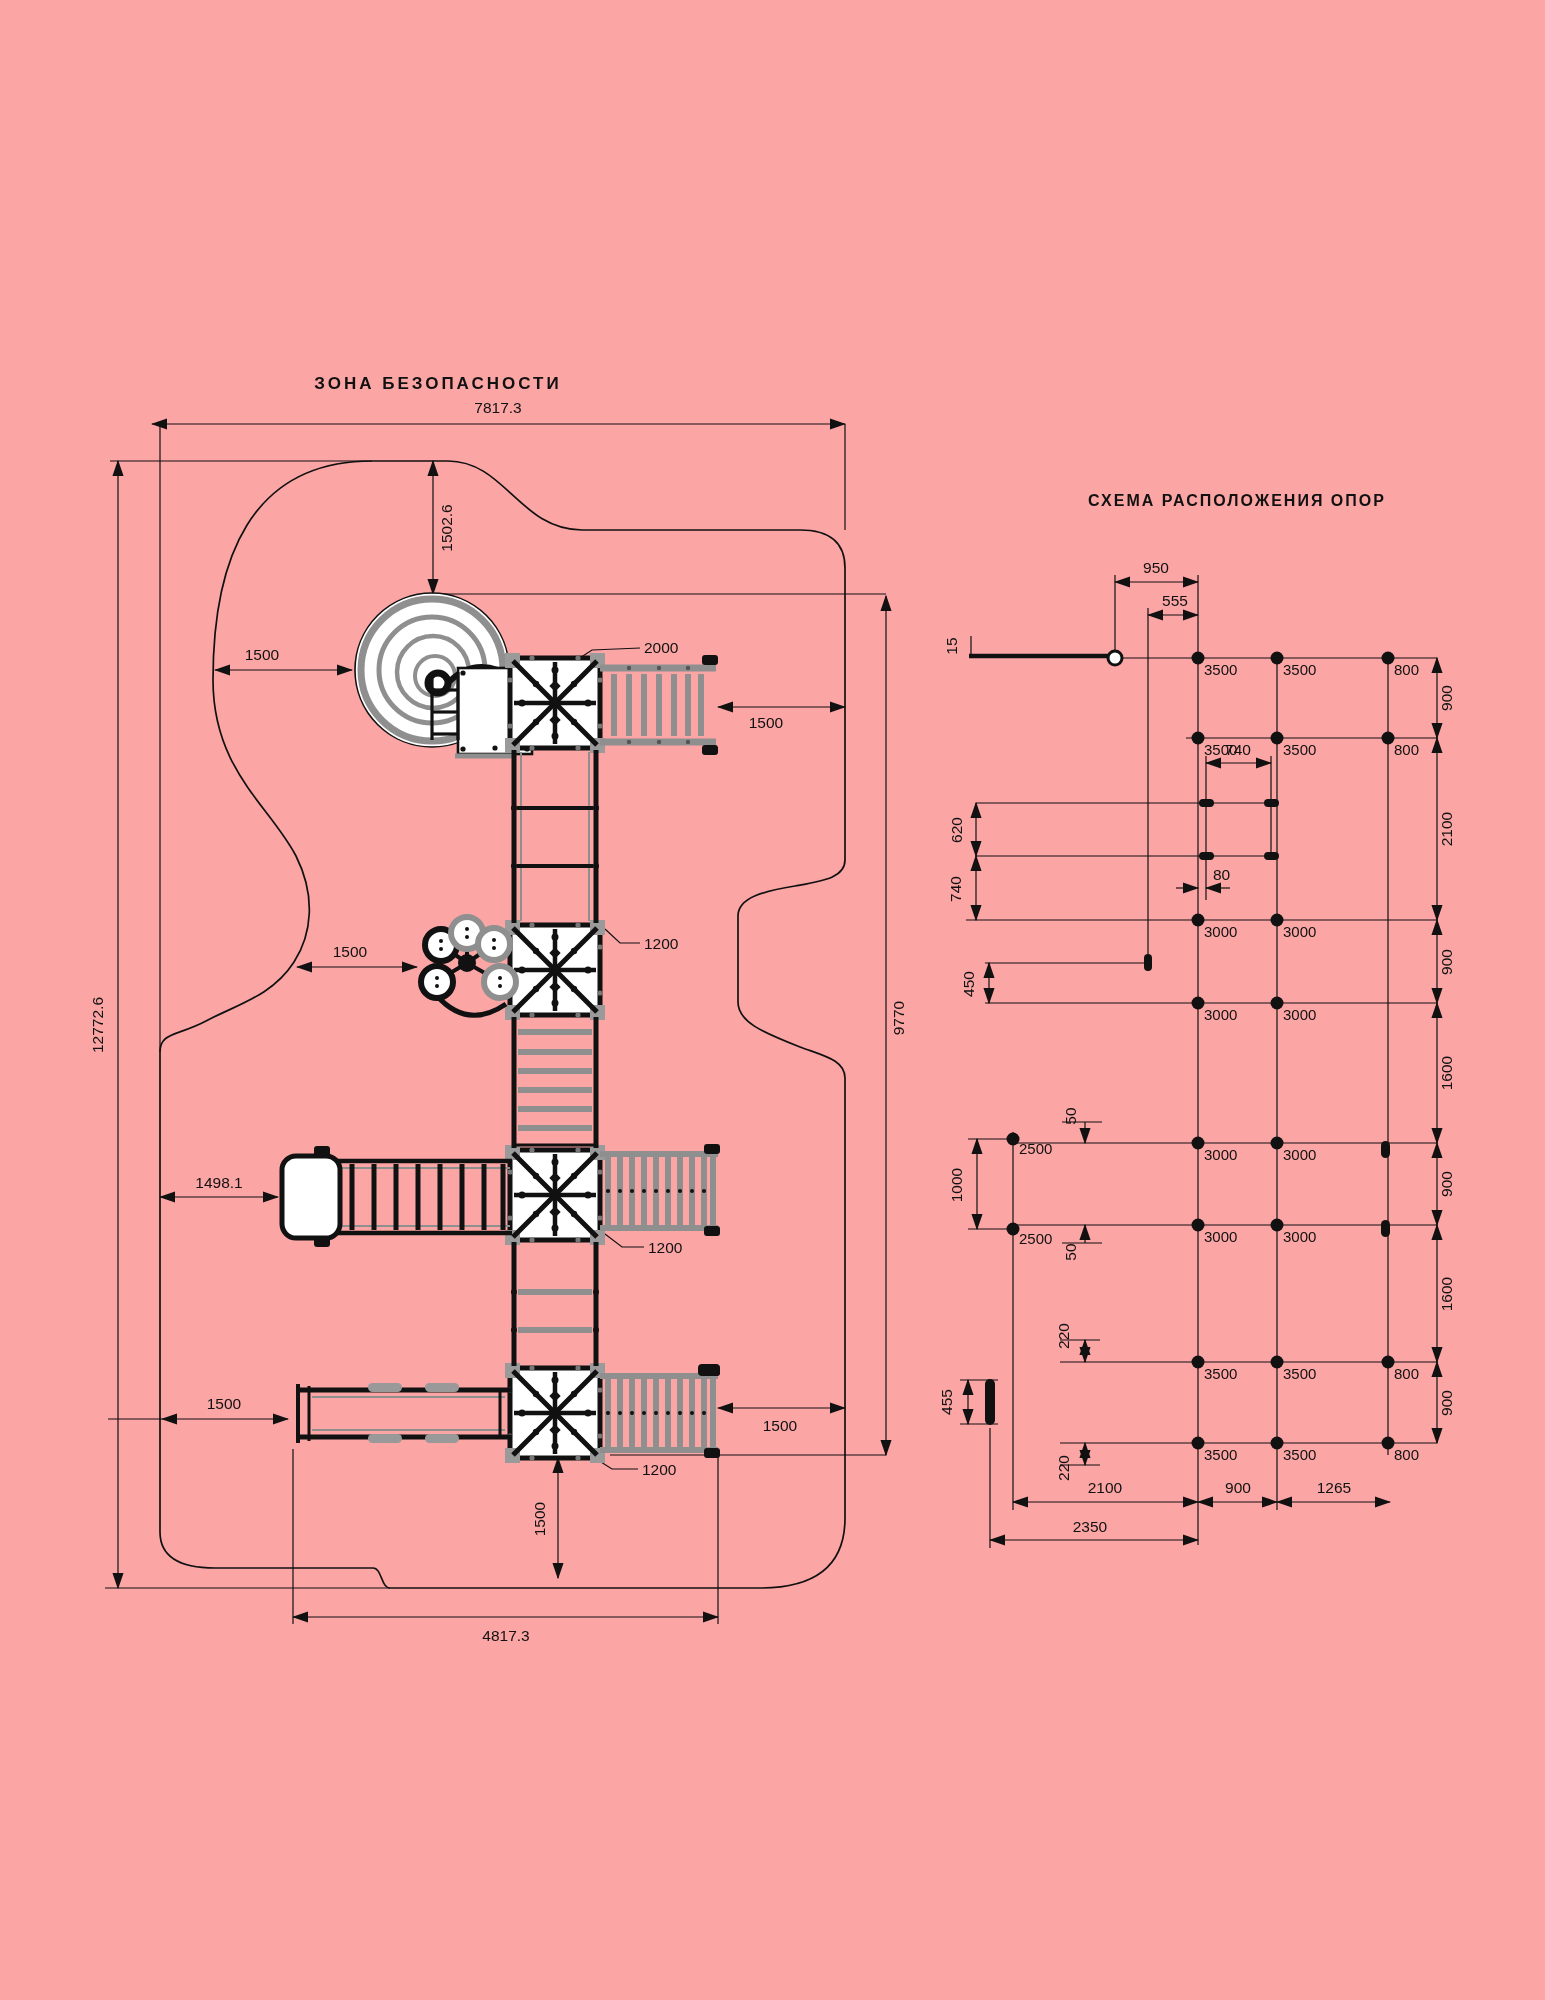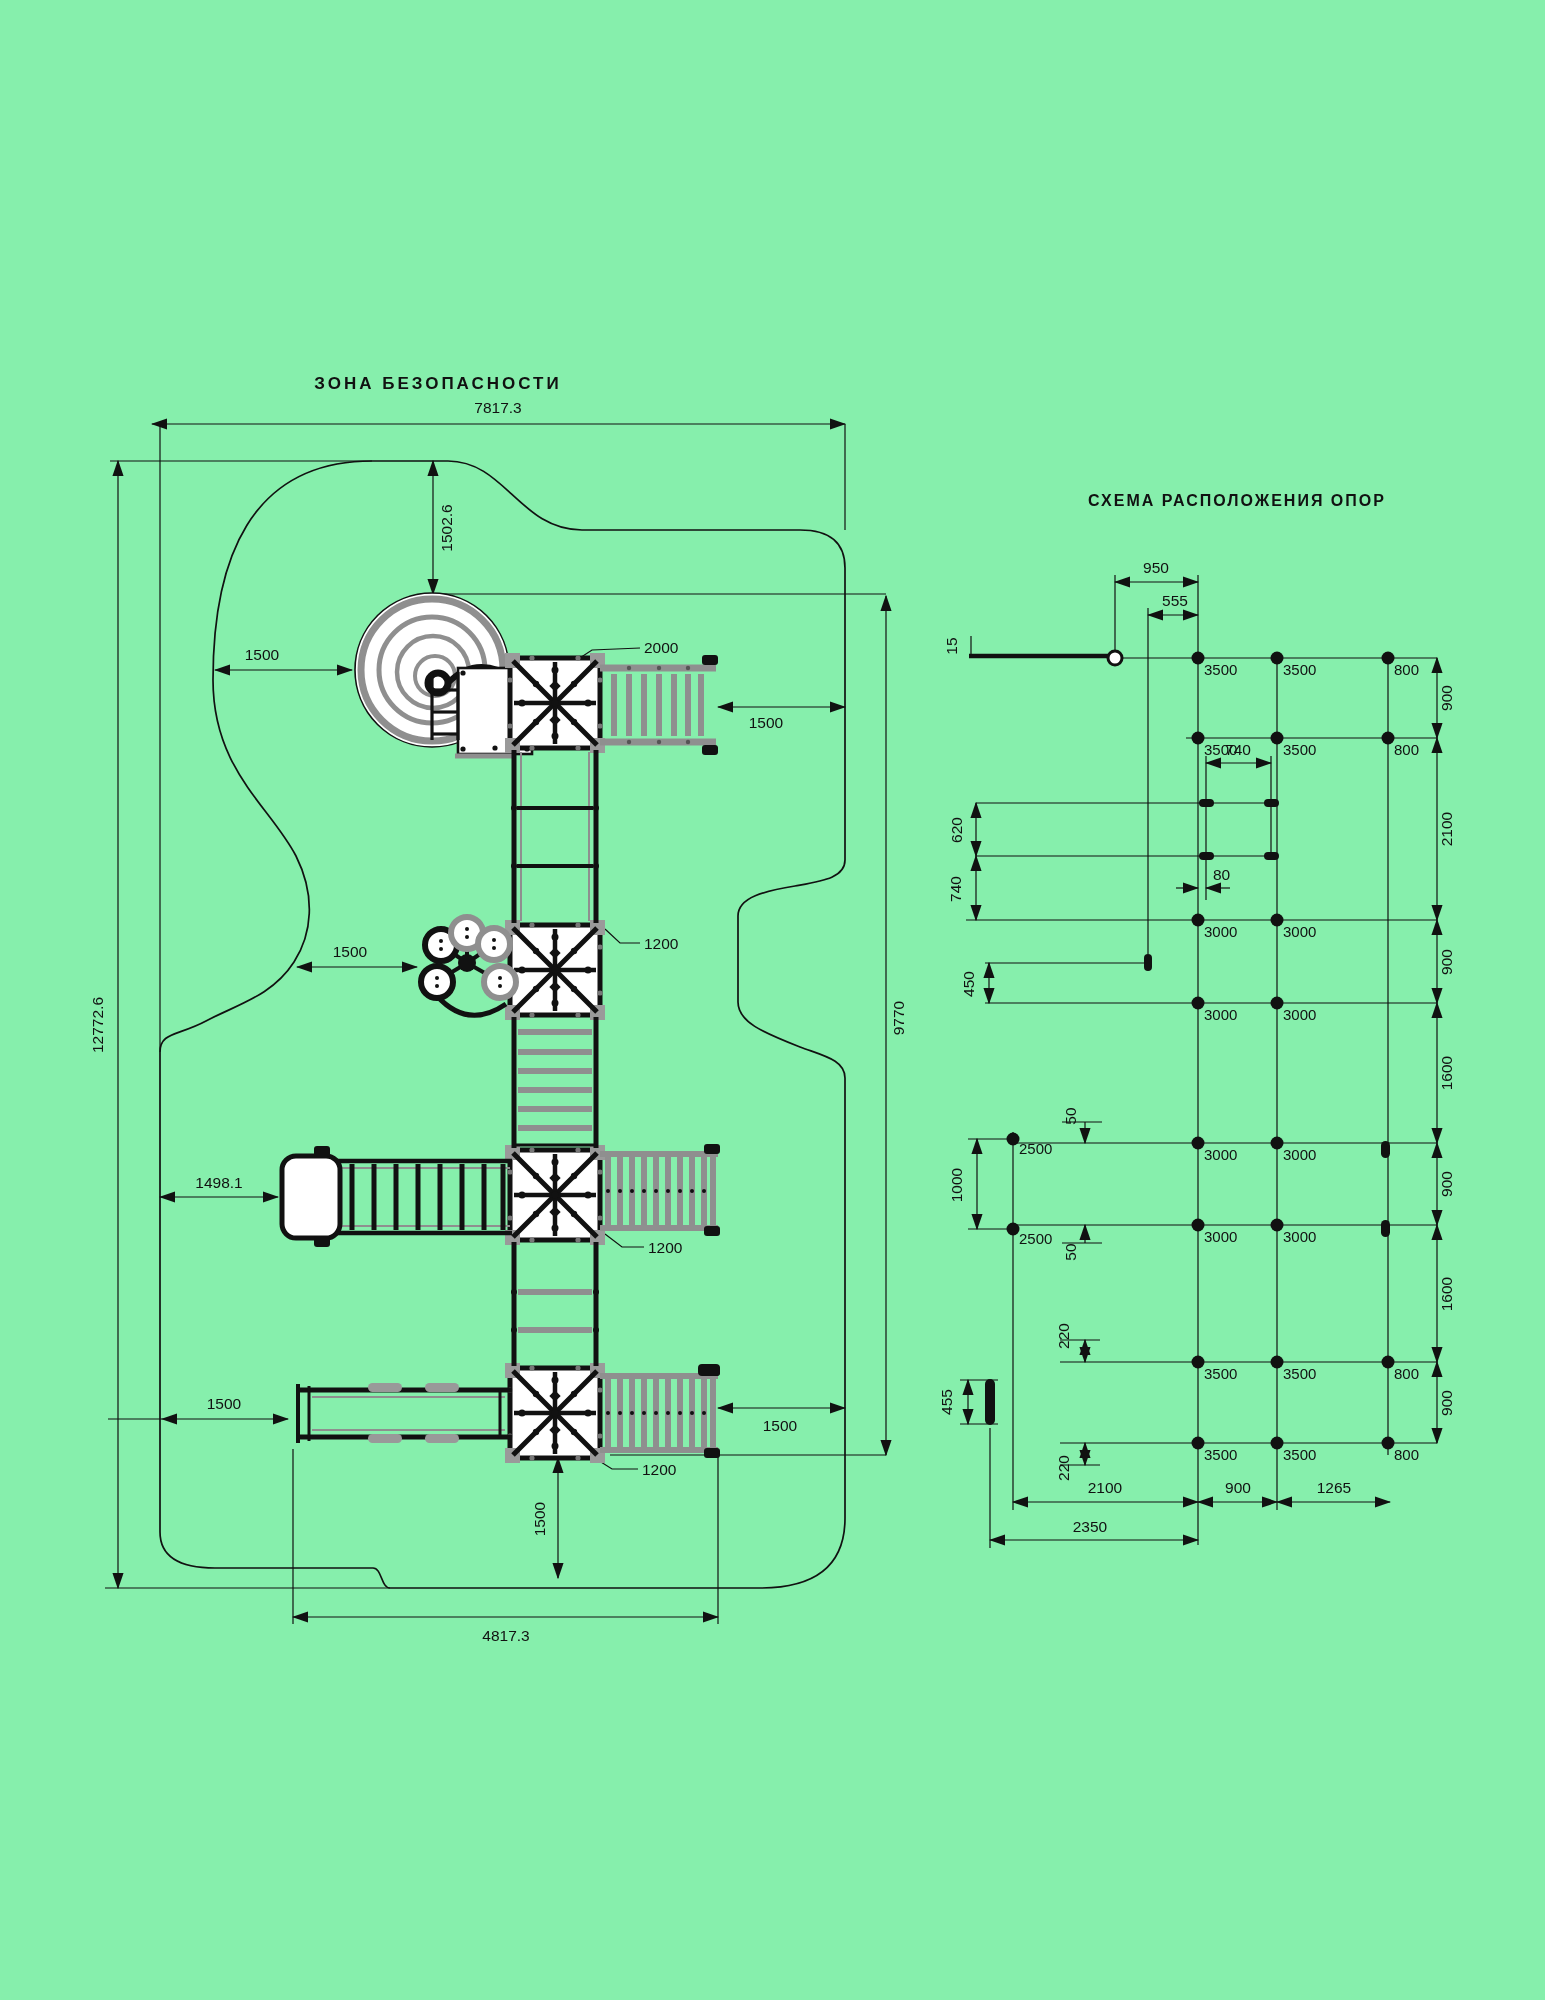--- a/index.html
+++ b/index.html
@@ -1,16 +1,16 @@
 <!DOCTYPE html>
 <html><head>
 <meta charset="utf-8">
 <style>
   html,body{margin:0;padding:0;background:#ffffff;}
-  .stage{position:relative;width:1545px;height:2000px;background:#86efac;overflow:hidden;}
+  .stage{position:relative;width:1545px;height:2000px;background:#fca5a5;overflow:hidden;}
   svg{position:absolute;left:0;top:0;}
   text{font-family:"Liberation Sans","DejaVu Sans",sans-serif;fill:#111;}
   .dim{font-size:15.5px;}
   .lbl{font-size:15px;}
   .ttl{font-size:17px;letter-spacing:3px;font-weight:bold;}
   .ttl2{font-size:16px;letter-spacing:2px;font-weight:bold;}
 </style>
 </head>
 <body>
 

